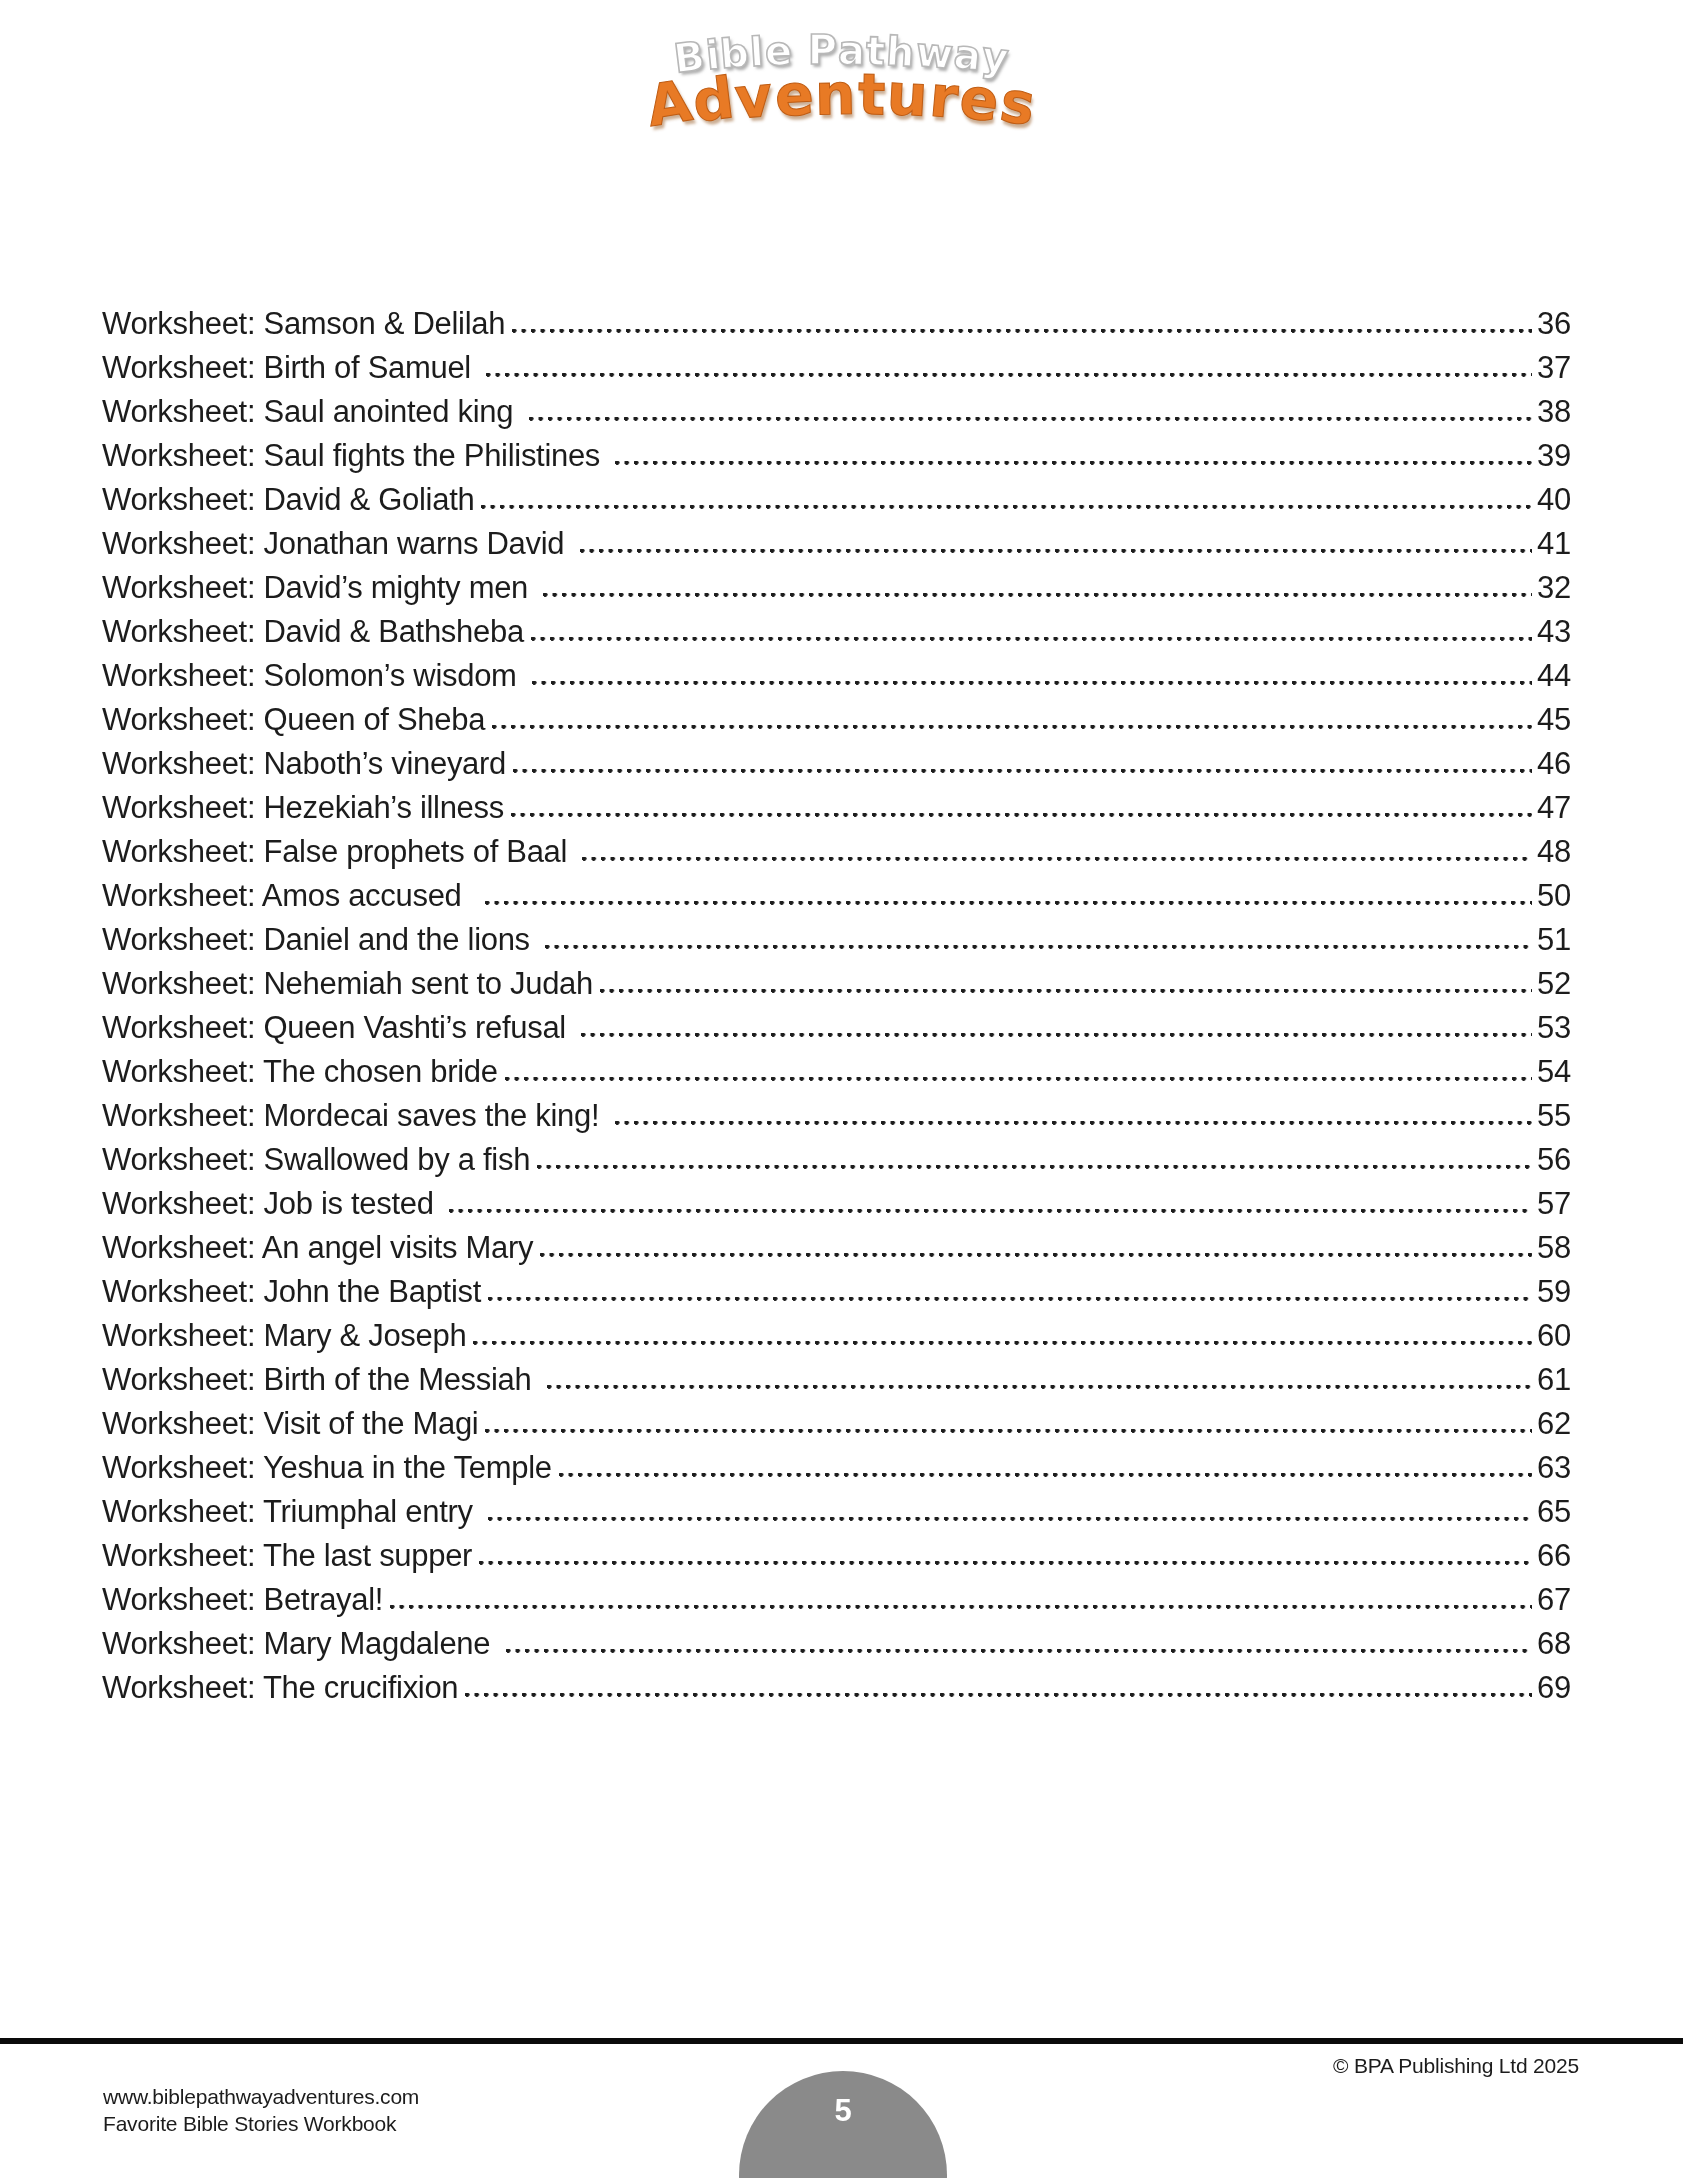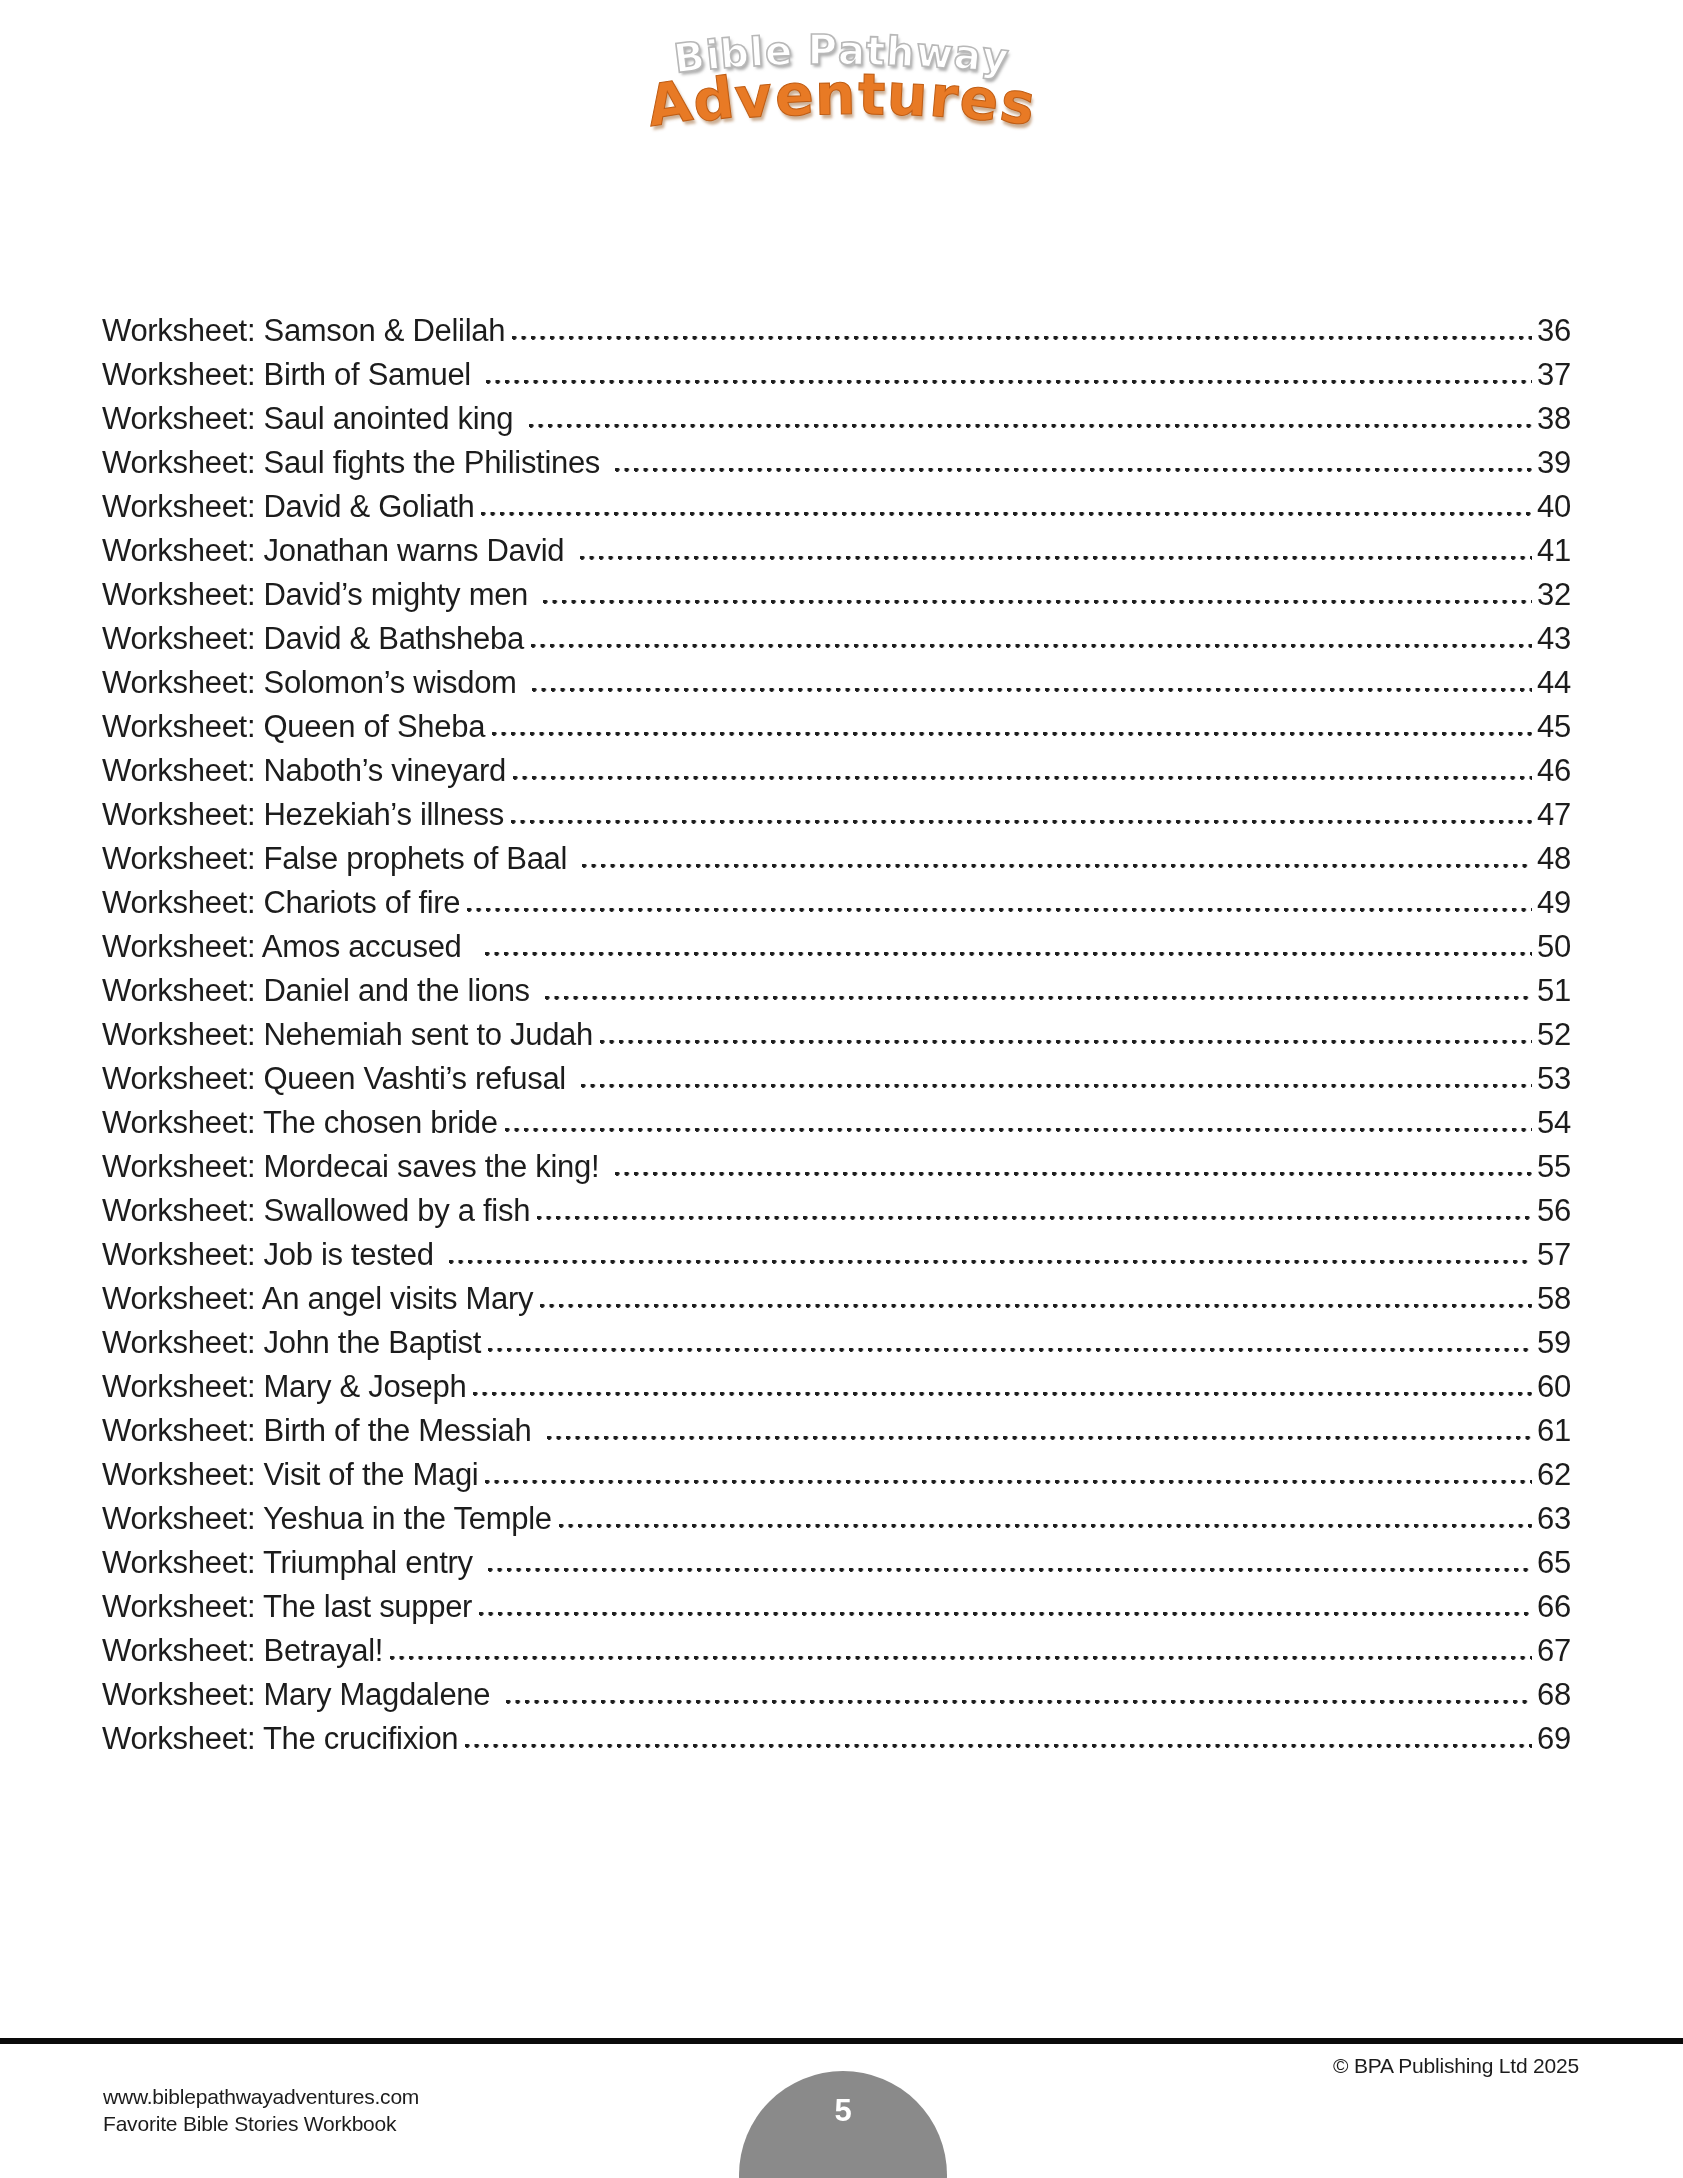--- a/index.html
+++ b/index.html
@@ -48,21 +48,21 @@
     width: 1479px;
     font-size: 31px;
     letter-spacing: -0.3px;
   }
   .toc-row {
     display: flex;
     align-items: baseline;
     height: 44px;
     line-height: 35px;
   }
-  .toc-title { white-space: pre; flex: 0 0 auto; margin-top: 7px; }
+  .toc-title { white-space: pre; flex: 0 0 auto; }
   .toc-leader {
     flex: 1 1 auto;
     height: 5px;
     margin: 0 5px 0 7px;
     background-image: radial-gradient(circle at 2.2px 2.6px, var(--text, #1c1c1c) 2px, rgba(0,0,0,0) 2.5px);
     background-size: 9.5px 6px;
     background-repeat: repeat-x;
     background-position: left bottom;
   }
   .toc-page { flex: 0 0 auto; min-width: 44px; text-align: left; }
@@ -181,25 +181,20 @@
         <span class="toc-title">Worksheet: Hezekiah’s illness</span>
         <span class="toc-leader"></span>
         <span class="toc-page">47</span>
       </div>
       <div class="toc-row">
         <span class="toc-title">Worksheet: False prophets of Baal </span>
         <span class="toc-leader"></span>
         <span class="toc-page">48</span>
       </div>
       <div class="toc-row">
-        <span class="toc-title">Worksheet: Chariots of fire</span>
-        <span class="toc-leader"></span>
-        <span class="toc-page">49</span>
-      </div>
-      <div class="toc-row">
         <span class="toc-title">Worksheet: Amos accused  </span>
         <span class="toc-leader"></span>
         <span class="toc-page">50</span>
       </div>
       <div class="toc-row">
         <span class="toc-title">Worksheet: Daniel and the lions </span>
         <span class="toc-leader"></span>
         <span class="toc-page">51</span>
       </div>
       <div class="toc-row">

